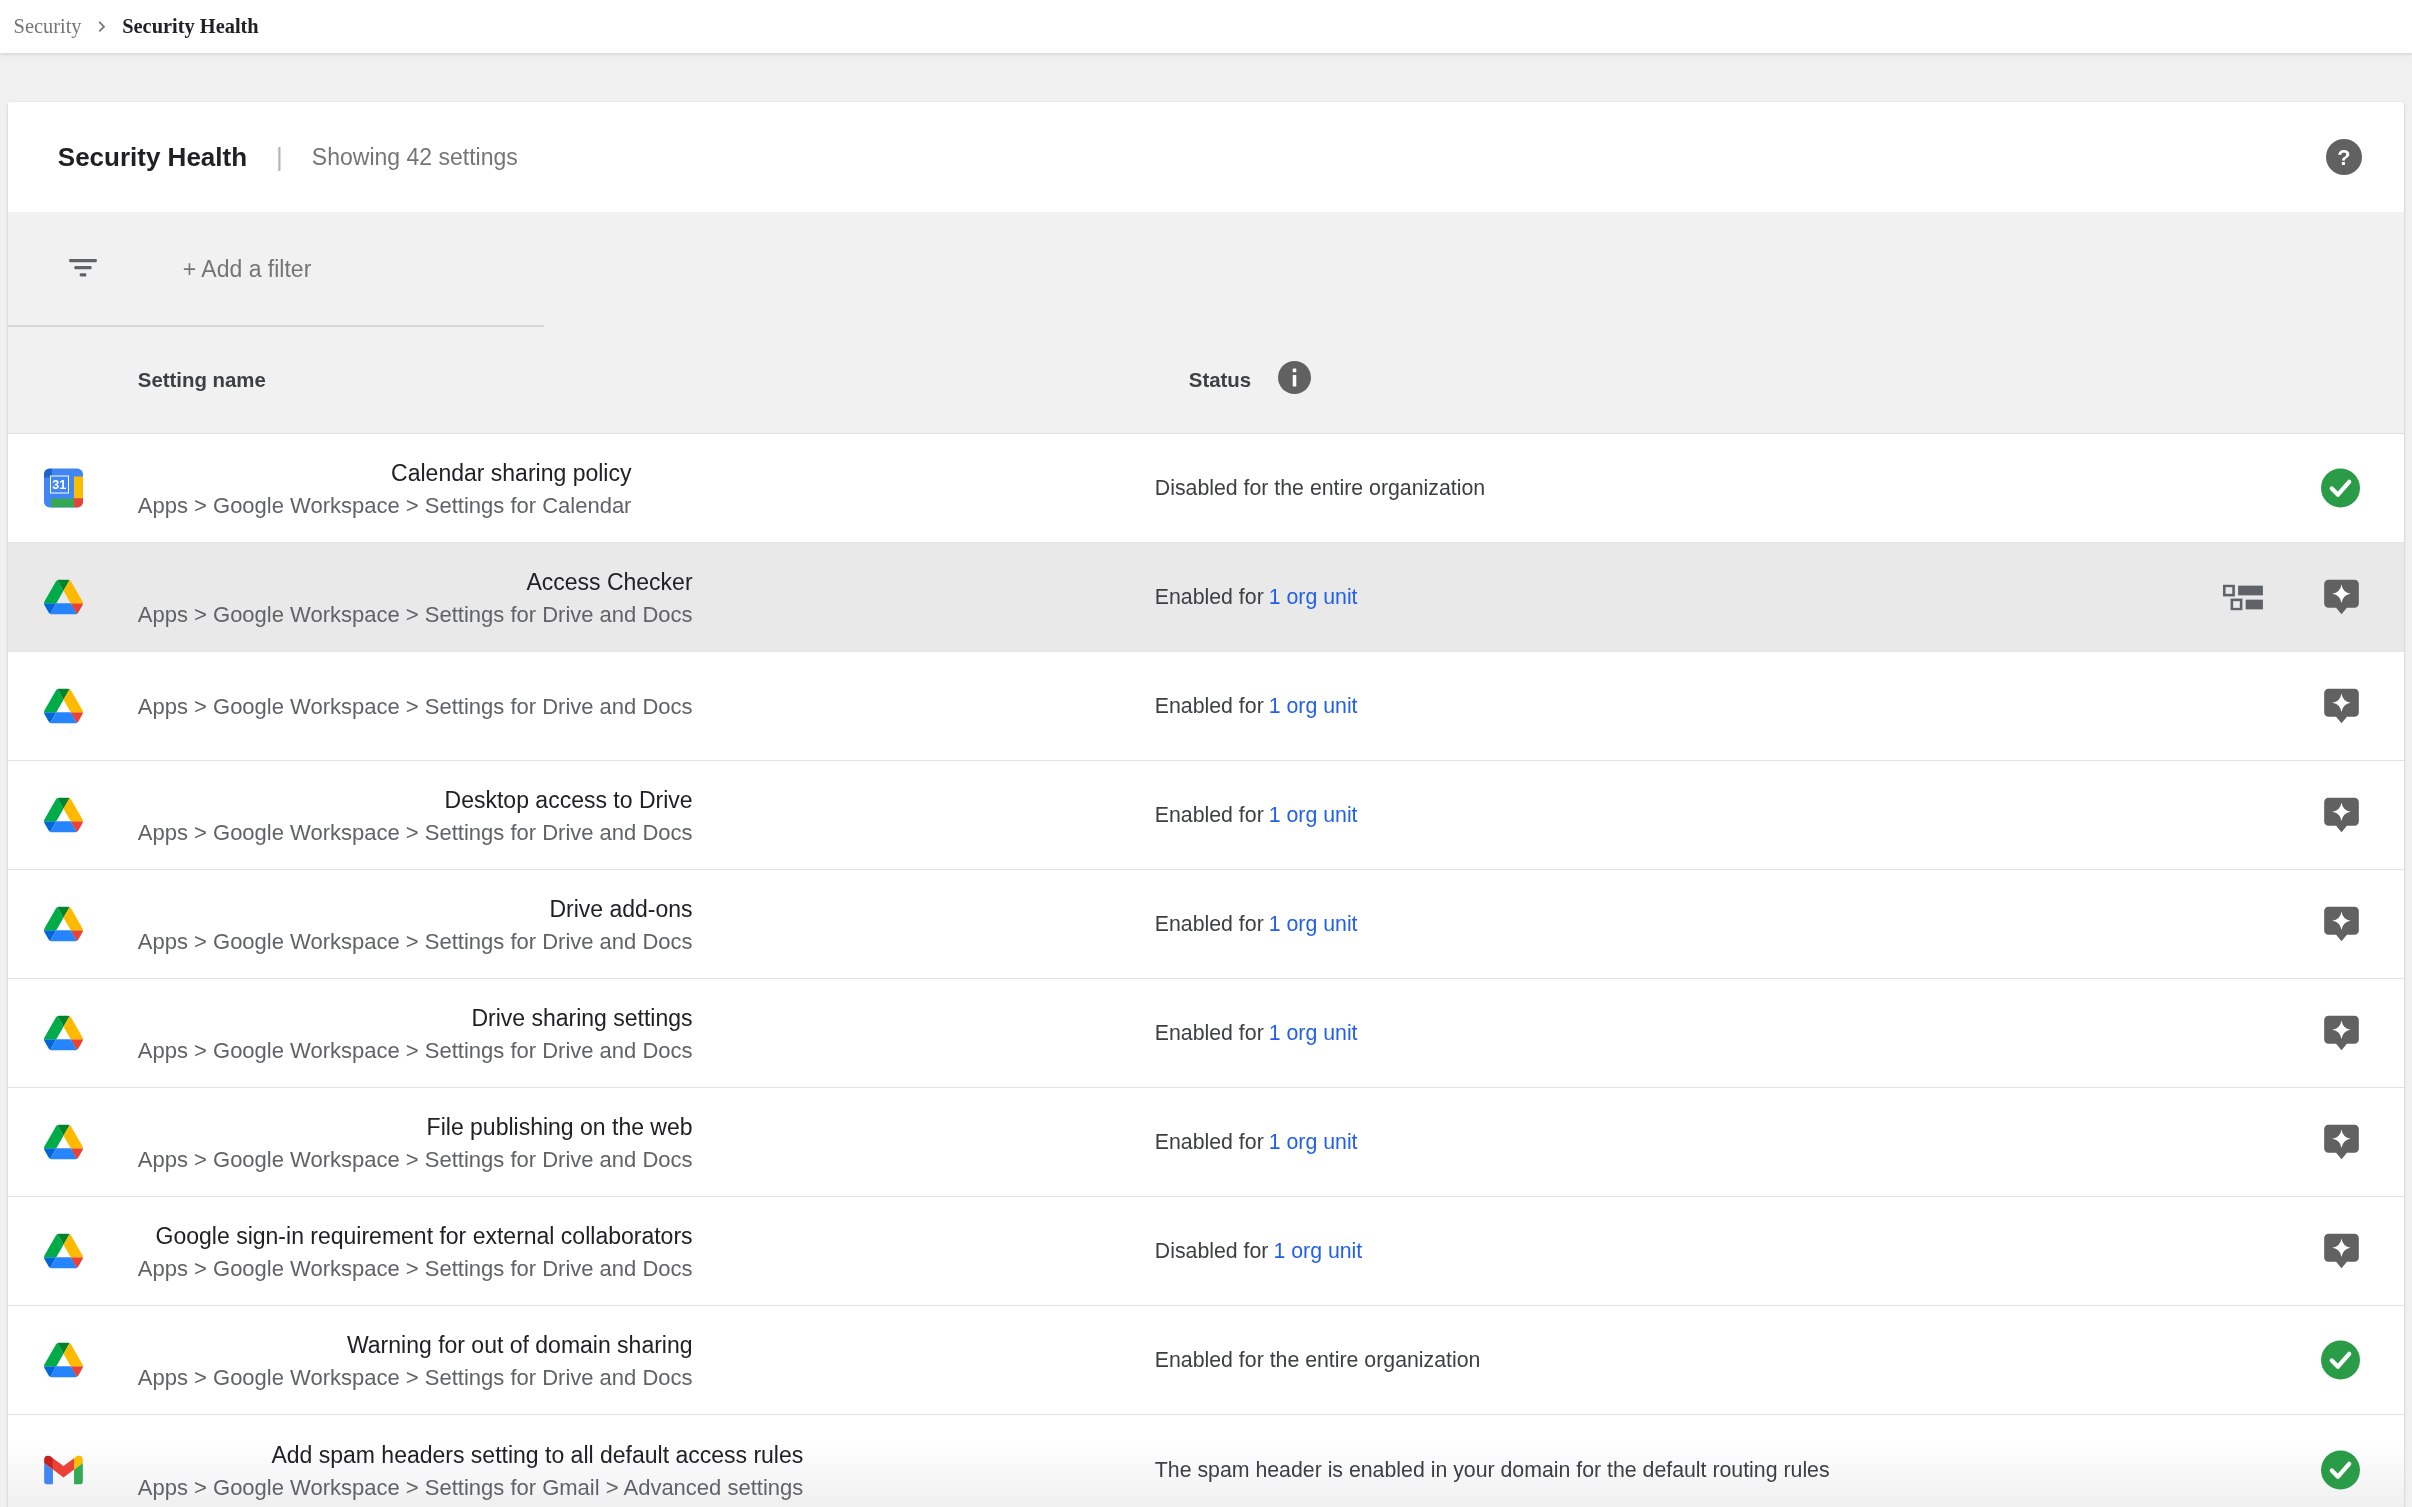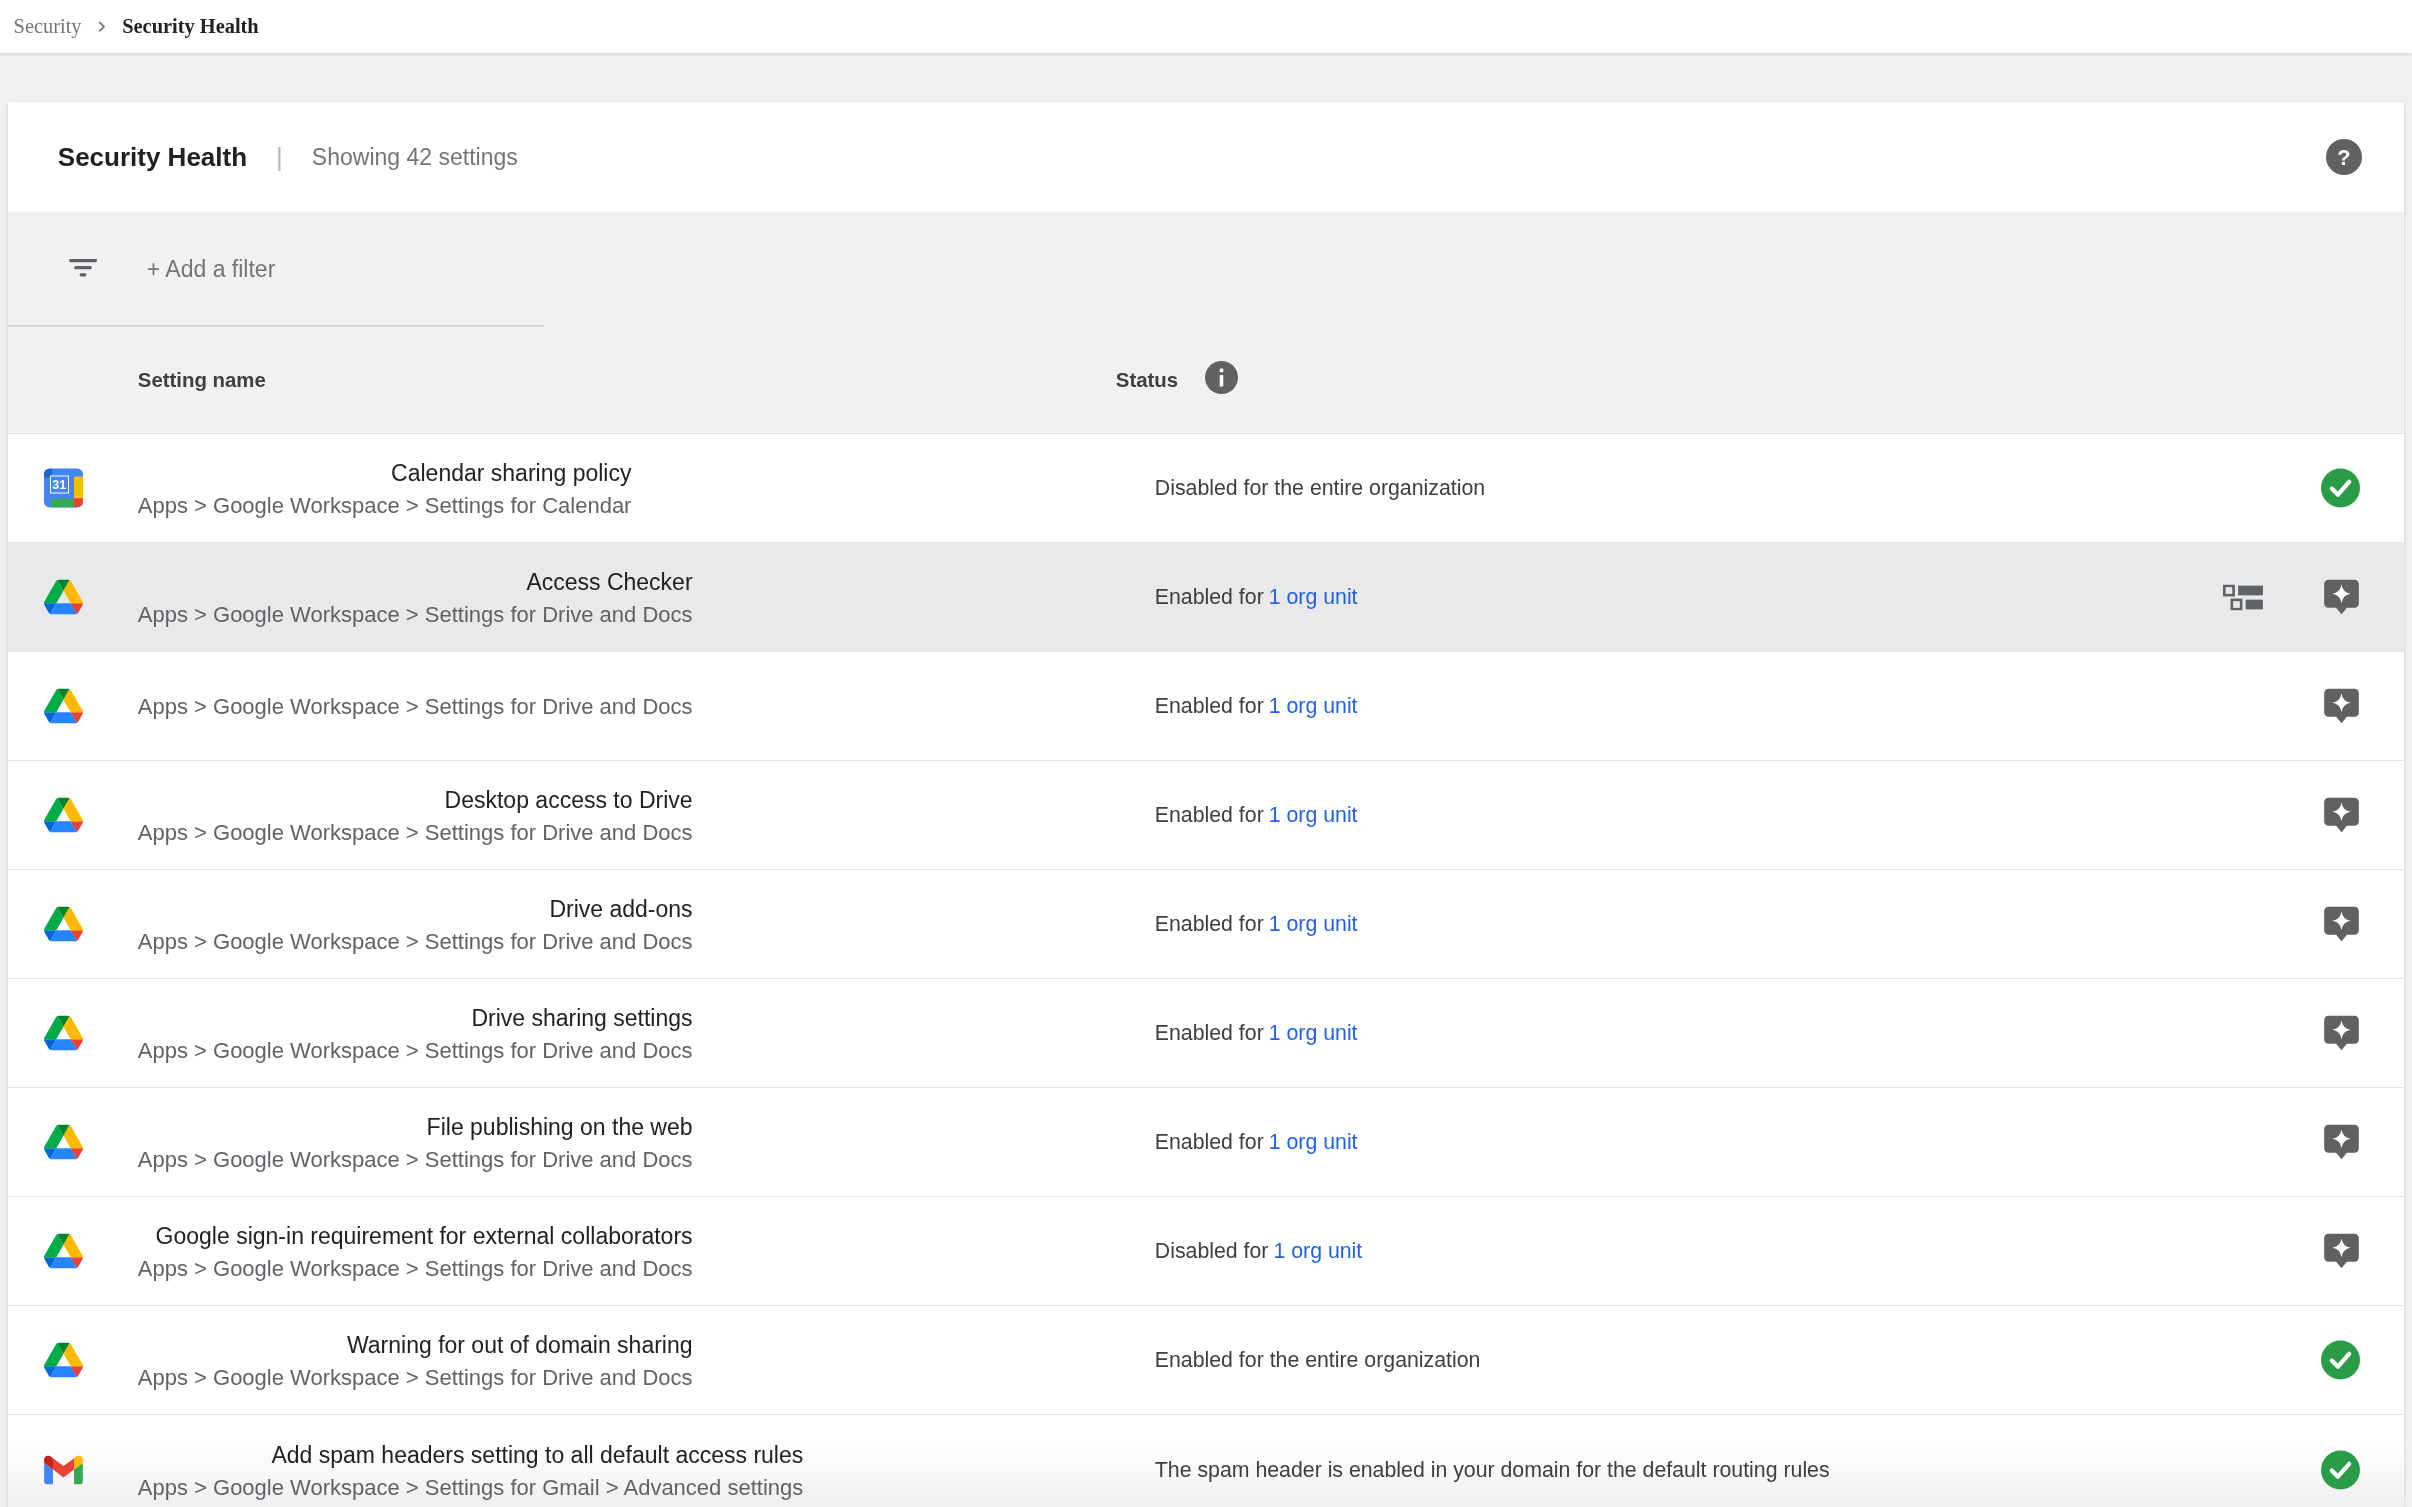--- a/index.html
+++ b/index.html
@@ -37,38 +37,38 @@
     padding:0 42px 0 50px;background:#fff;
   }
   .page-title{font-size:26px;font-weight:bold;color:#202124;}
   .title-divider{font-size:26px;color:#b5b5b5;margin:0 29px;font-weight:normal;}
   .settings-count{font-size:23px;color:#757575;}
   .help-btn{margin-left:auto;width:36px;height:36px;border:none;background:transparent;padding:0;cursor:pointer;}
 
   
   .filter-bar{
     height:115px;background:var(--section-gray);
-    display:flex;align-items:center;padding-left:60px;position:relative;
+    display:flex;align-items:center;padding-left:60px;position:relative;gap:36px;
   }
   .filter-bar::after{
     content:"";position:absolute;left:0;bottom:0;width:536px;height:1.9px;background:#d6d6d6;
   }
   .add-filter{font-size:23px;color:#757575;margin-left:49px;cursor:pointer;}
 
   
   .thead{
     height:107px;background:var(--section-gray);position:relative;
     border-bottom:1px solid #e0e0e0;
   }
   .col-setting{
     position:absolute;left:130px;top:50%;transform:translateY(-50%);
     font-size:20.4px;font-weight:bold;color:#3c4043;
   }
   .col-status{
-    position:absolute;left:1108px;top:50%;transform:translateY(-50%);
+    position:absolute;left:1181px;top:50%;transform:translateY(-50%);
     display:flex;align-items:center;gap:27px;
     font-size:20.4px;font-weight:bold;color:#3c4043;
   }
 
   
   .row{
     height:109px;position:relative;background:#fff;
     border-bottom:1px solid #e3e3e3;cursor:pointer;
   }
   .row.highlighted{background:var(--row-highlight);}

